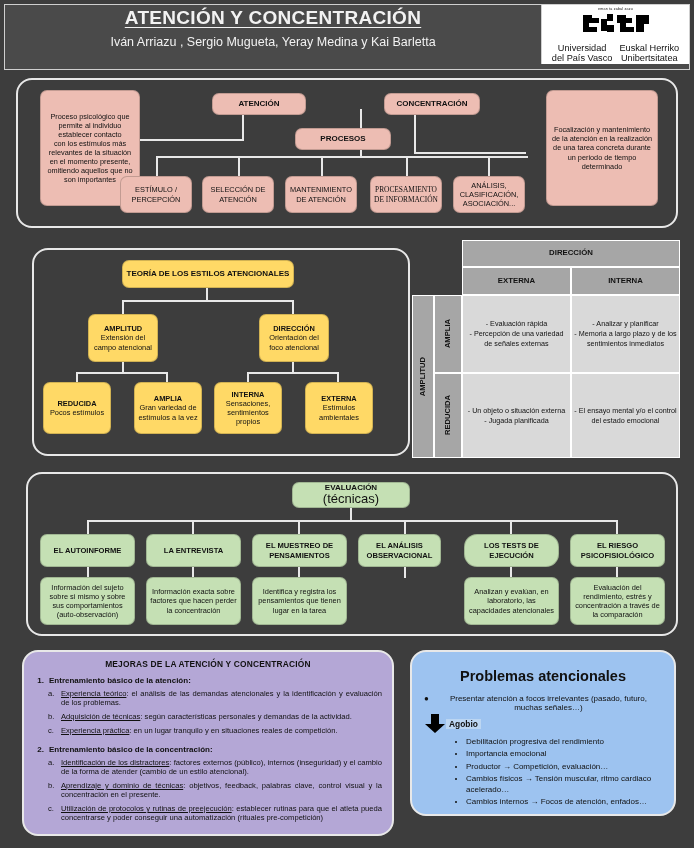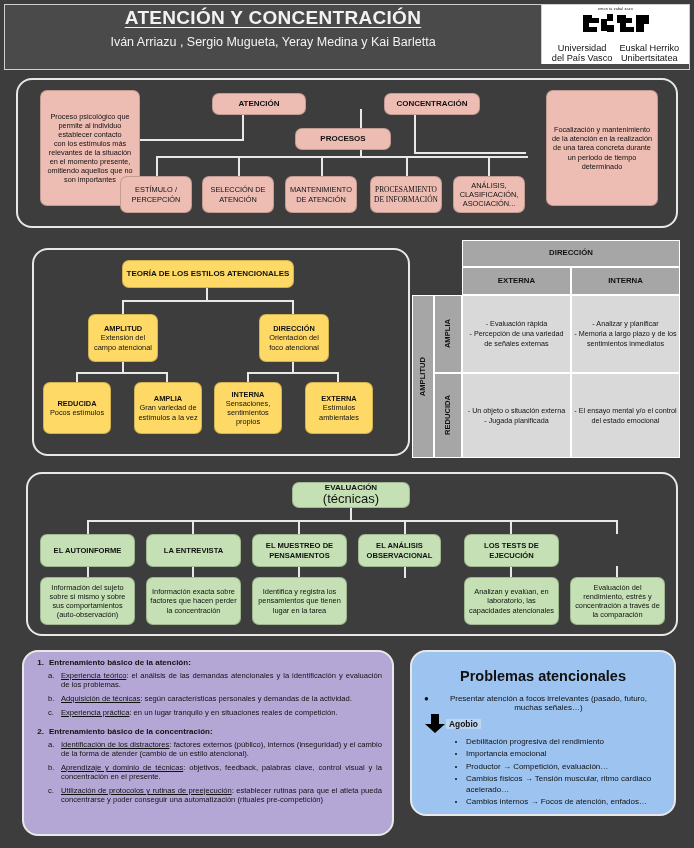--- a/index.html
+++ b/index.html
@@ -290,42 +290,46 @@
     </div>
   <div class="node green" style="left:118px;top:60px;width:95px;height:33px;font-size:7.6px;">
       <b>LA ENTREVISTA</b>
     </div>
   <div class="node green" style="left:224px;top:60px;width:95px;height:33px;font-size:7.6px;">
       <b>EL MUESTREO DE PENSAMIENTOS</b>
     </div>
   <div class="node green" style="left:330px;top:60px;width:83px;height:33px;font-size:7.6px;">
       <b>EL ANÁLISIS OBSERVACIONAL</b>
     </div>
-  <div class="node green" style="left:436px;top:60px;width:95px;height:33px;font-size:7.6px;">
+  <div class="node green" style="left:436px;top:60px;width:95px;height:33px;font-size:7.6px;border-radius:13px;">
       <b>LOS TESTS DE EJECUCIÓN</b>
+    </div>
+  <div class="node green" style="left:542px;top:60px;width:95px;height:33px;font-size:7.6px;">
+      <b>EL RIESGO PSICOFISIOLÓGICO</b>
     </div>
 
   <div class="node green" style="left:12px;top:103px;width:95px;height:48px;">
       <span class="t">Información del sujeto sobre si mismo y sobre sus comportamientos (auto-observación)</span>
     </div>
   <div class="node green" style="left:118px;top:103px;width:95px;height:48px;">
       <span class="t">Información exacta sobre factores que hacen perder la concentración</span>
     </div>
   <div class="node green" style="left:224px;top:103px;width:95px;height:48px;">
       <span class="t">Identifica y registra los pensamientos que tienen lugar en la tarea</span>
     </div>
   <div class="node green" style="left:436px;top:103px;width:95px;height:48px;">
       <span class="t">Analizan y evalúan, en laboratorio,  las capacidades atencionales</span>
     </div>
   <div class="node green" style="left:542px;top:103px;width:95px;height:48px;">
       <span class="t">Evaluación del rendimiento, estrés y concentración a través de la comparación</span>
     </div>
 </div>
 
 <div class="purple" style="left:22px;top:650px;width:372px;height:186px;">
+  <h3>MEJORAS DE LA ATENCIÓN Y CONCENTRACIÓN</h3>
 
   <div class="lvl1">
     <span class="num">1.</span>
     <span>Entrenamiento básico de la atención:</span>
   </div>
   <div class="lvl2">
     <span class="num">a.</span>
     <span><u>Experiencia teórico</u><span>: el análisis de las demandas atencionales y la identificación y evaluación de los problemas.</span></span>
   </div>
   <div class="lvl2">

